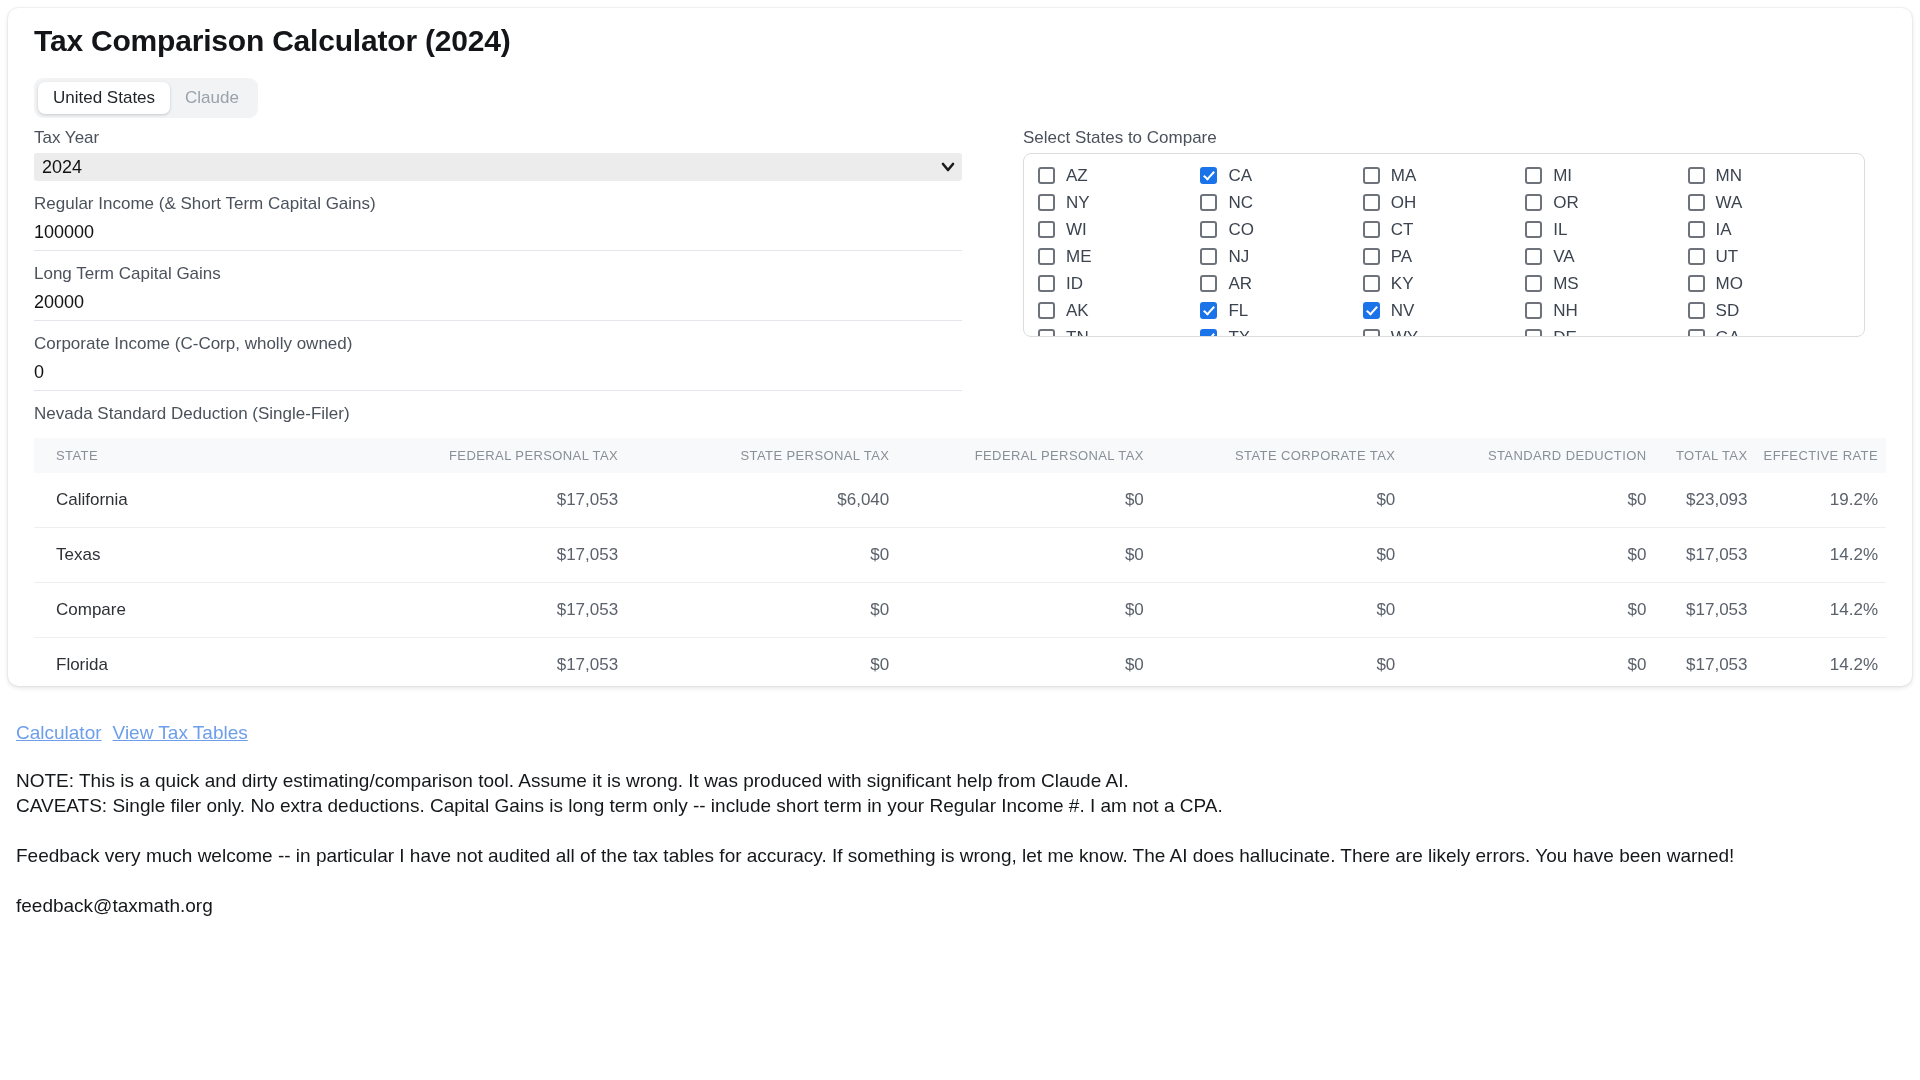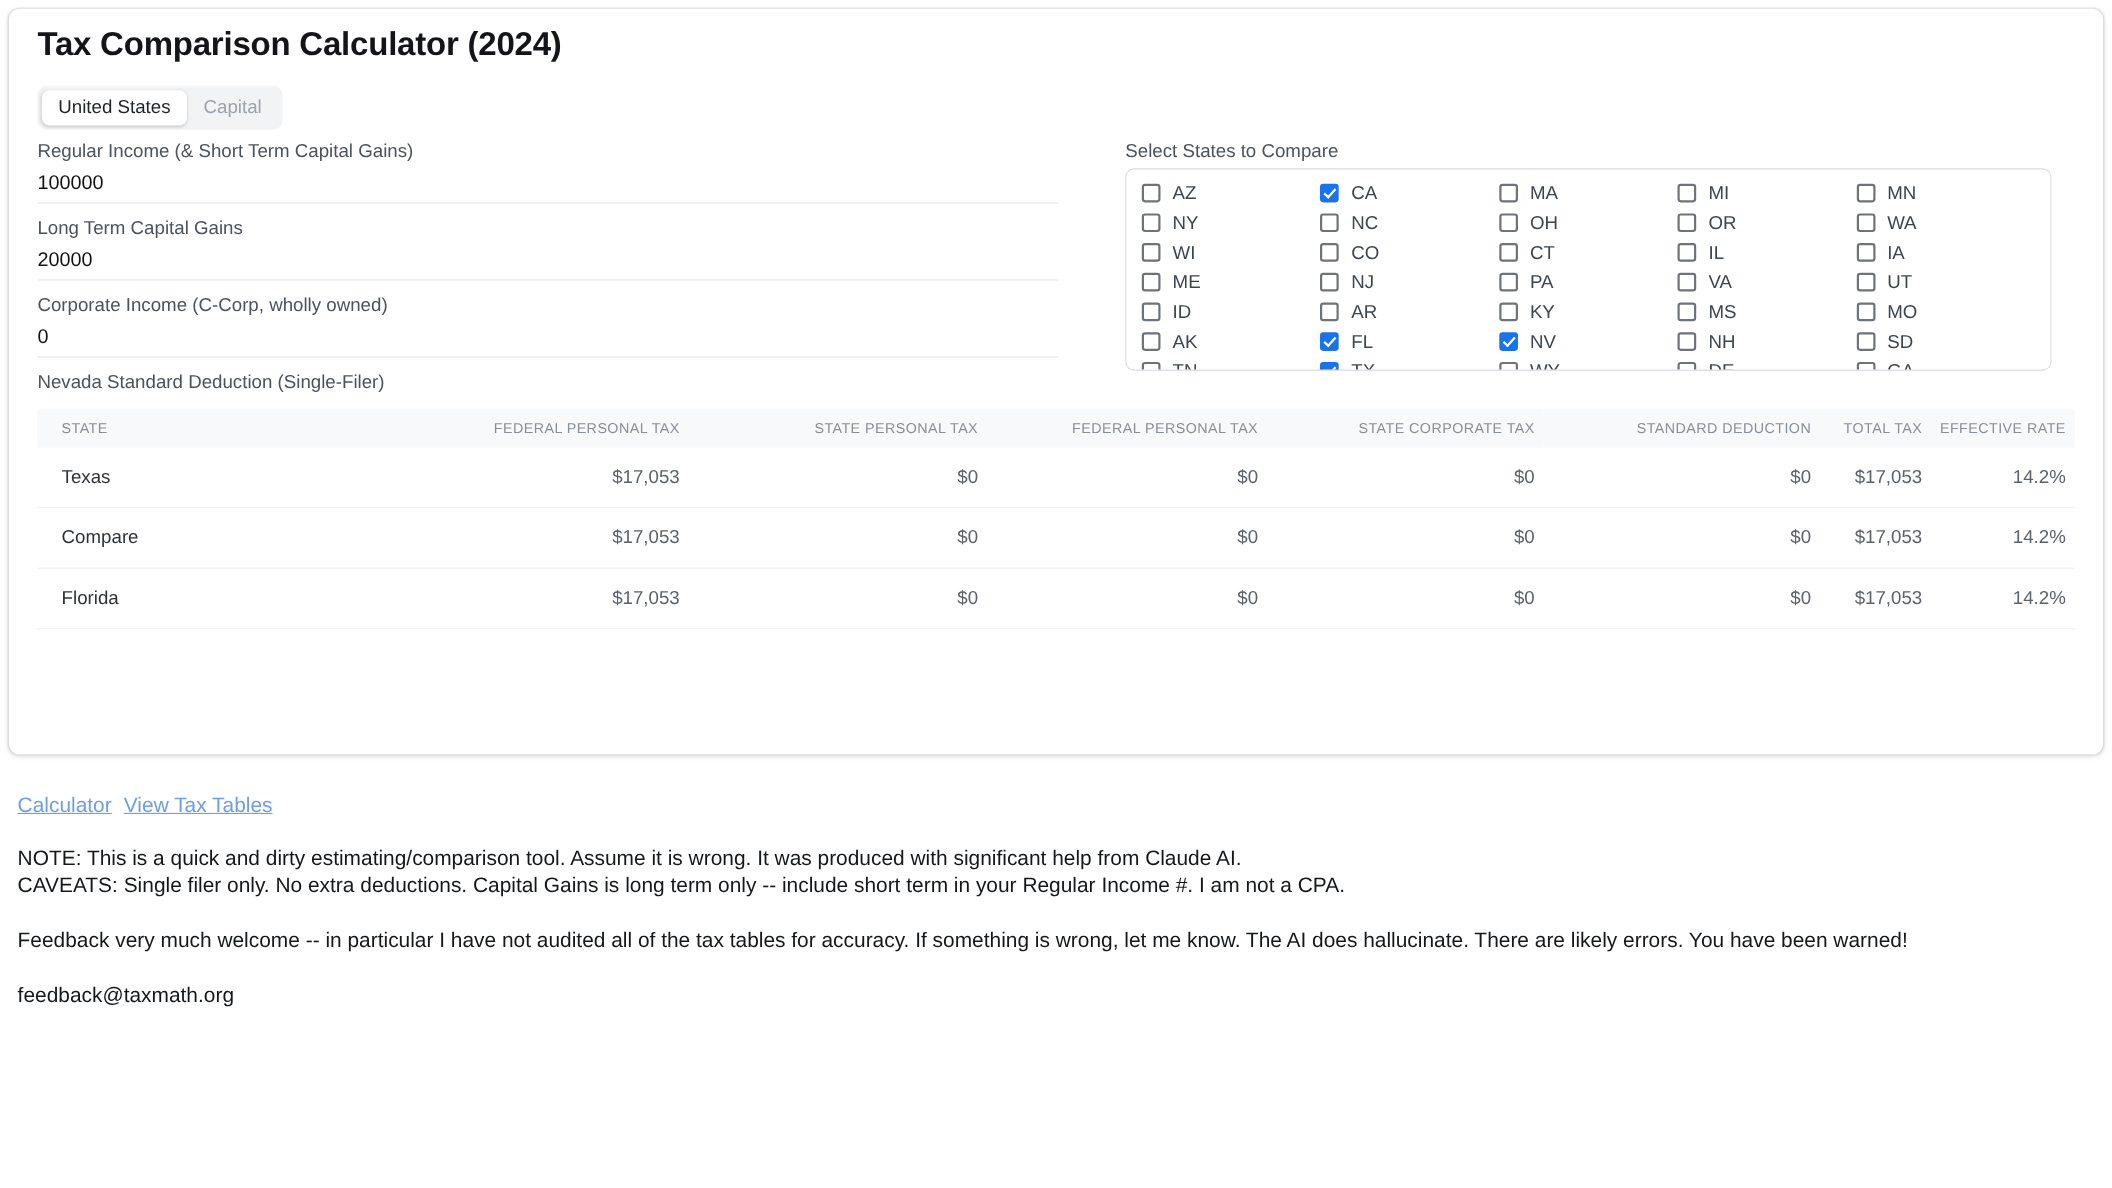--- a/index.html
+++ b/index.html
@@ -83,26 +83,39 @@
   .notes { margin-top: 24px; font-size: 19px; line-height: 25px; color: #15181b; white-space: pre-line; }
 </style>
 </head>
 <body>
 
 <div class="card">
   <h1 class="page-title">Tax Comparison Calculator (2024)</h1>
 
   <div class="tabs">
     <button class="tab active">United States</button>
-    <button class="tab">Capital</button>
+    <button class="tab">Claude</button>
   </div>
 
   <div class="main-row">
     <div class="form-col">
 
+      <div class="field">
+        <label class="field-label">Tax Year</label>
+        <div class="select-wrap">
+          <select class="tax-year">
+            <option>2024</option>
+          </select>
+          <span class="chevron">
+            <svg width="14" height="12" viewBox="0 0 14 12">
+                <polyline points="2,3 7,9 12,3" fill="none" stroke="#1b1b1b" stroke-width="2.6" stroke-linecap="round" stroke-linejoin="round"></polyline>
+              </svg>
+          </span>
+        </div>
+      </div>
 
       <div class="field">
         <label class="field-label">Regular Income (&amp; Short Term Capital Gains)</label>
         <input class="text-input" type="text" value="100000" style="">
       </div>
 
       <div class="field">
         <label class="field-label">Long Term Capital Gains</label>
         <input class="text-input" type="text" value="20000" style="">
       </div>
@@ -282,20 +295,30 @@
           <th>STATE PERSONAL TAX</th>
           <th>FEDERAL PERSONAL TAX</th>
           <th>STATE CORPORATE TAX</th>
           <th>STANDARD DEDUCTION</th>
           <th>TOTAL TAX</th>
           <th>EFFECTIVE RATE</th>
         </tr>
       </thead>
     <tbody>
         <tr>
+          <td>California</td>
+          <td>$17,053</td>
+          <td>$6,040</td>
+          <td>$0</td>
+          <td>$0</td>
+          <td>$0</td>
+          <td>$23,093</td>
+          <td>19.2%</td>
+        </tr>
+        <tr>
           <td>Texas</td>
           <td>$17,053</td>
           <td>$0</td>
           <td>$0</td>
           <td>$0</td>
           <td>$0</td>
           <td>$17,053</td>
           <td>14.2%</td>
         </tr>
         <tr>

